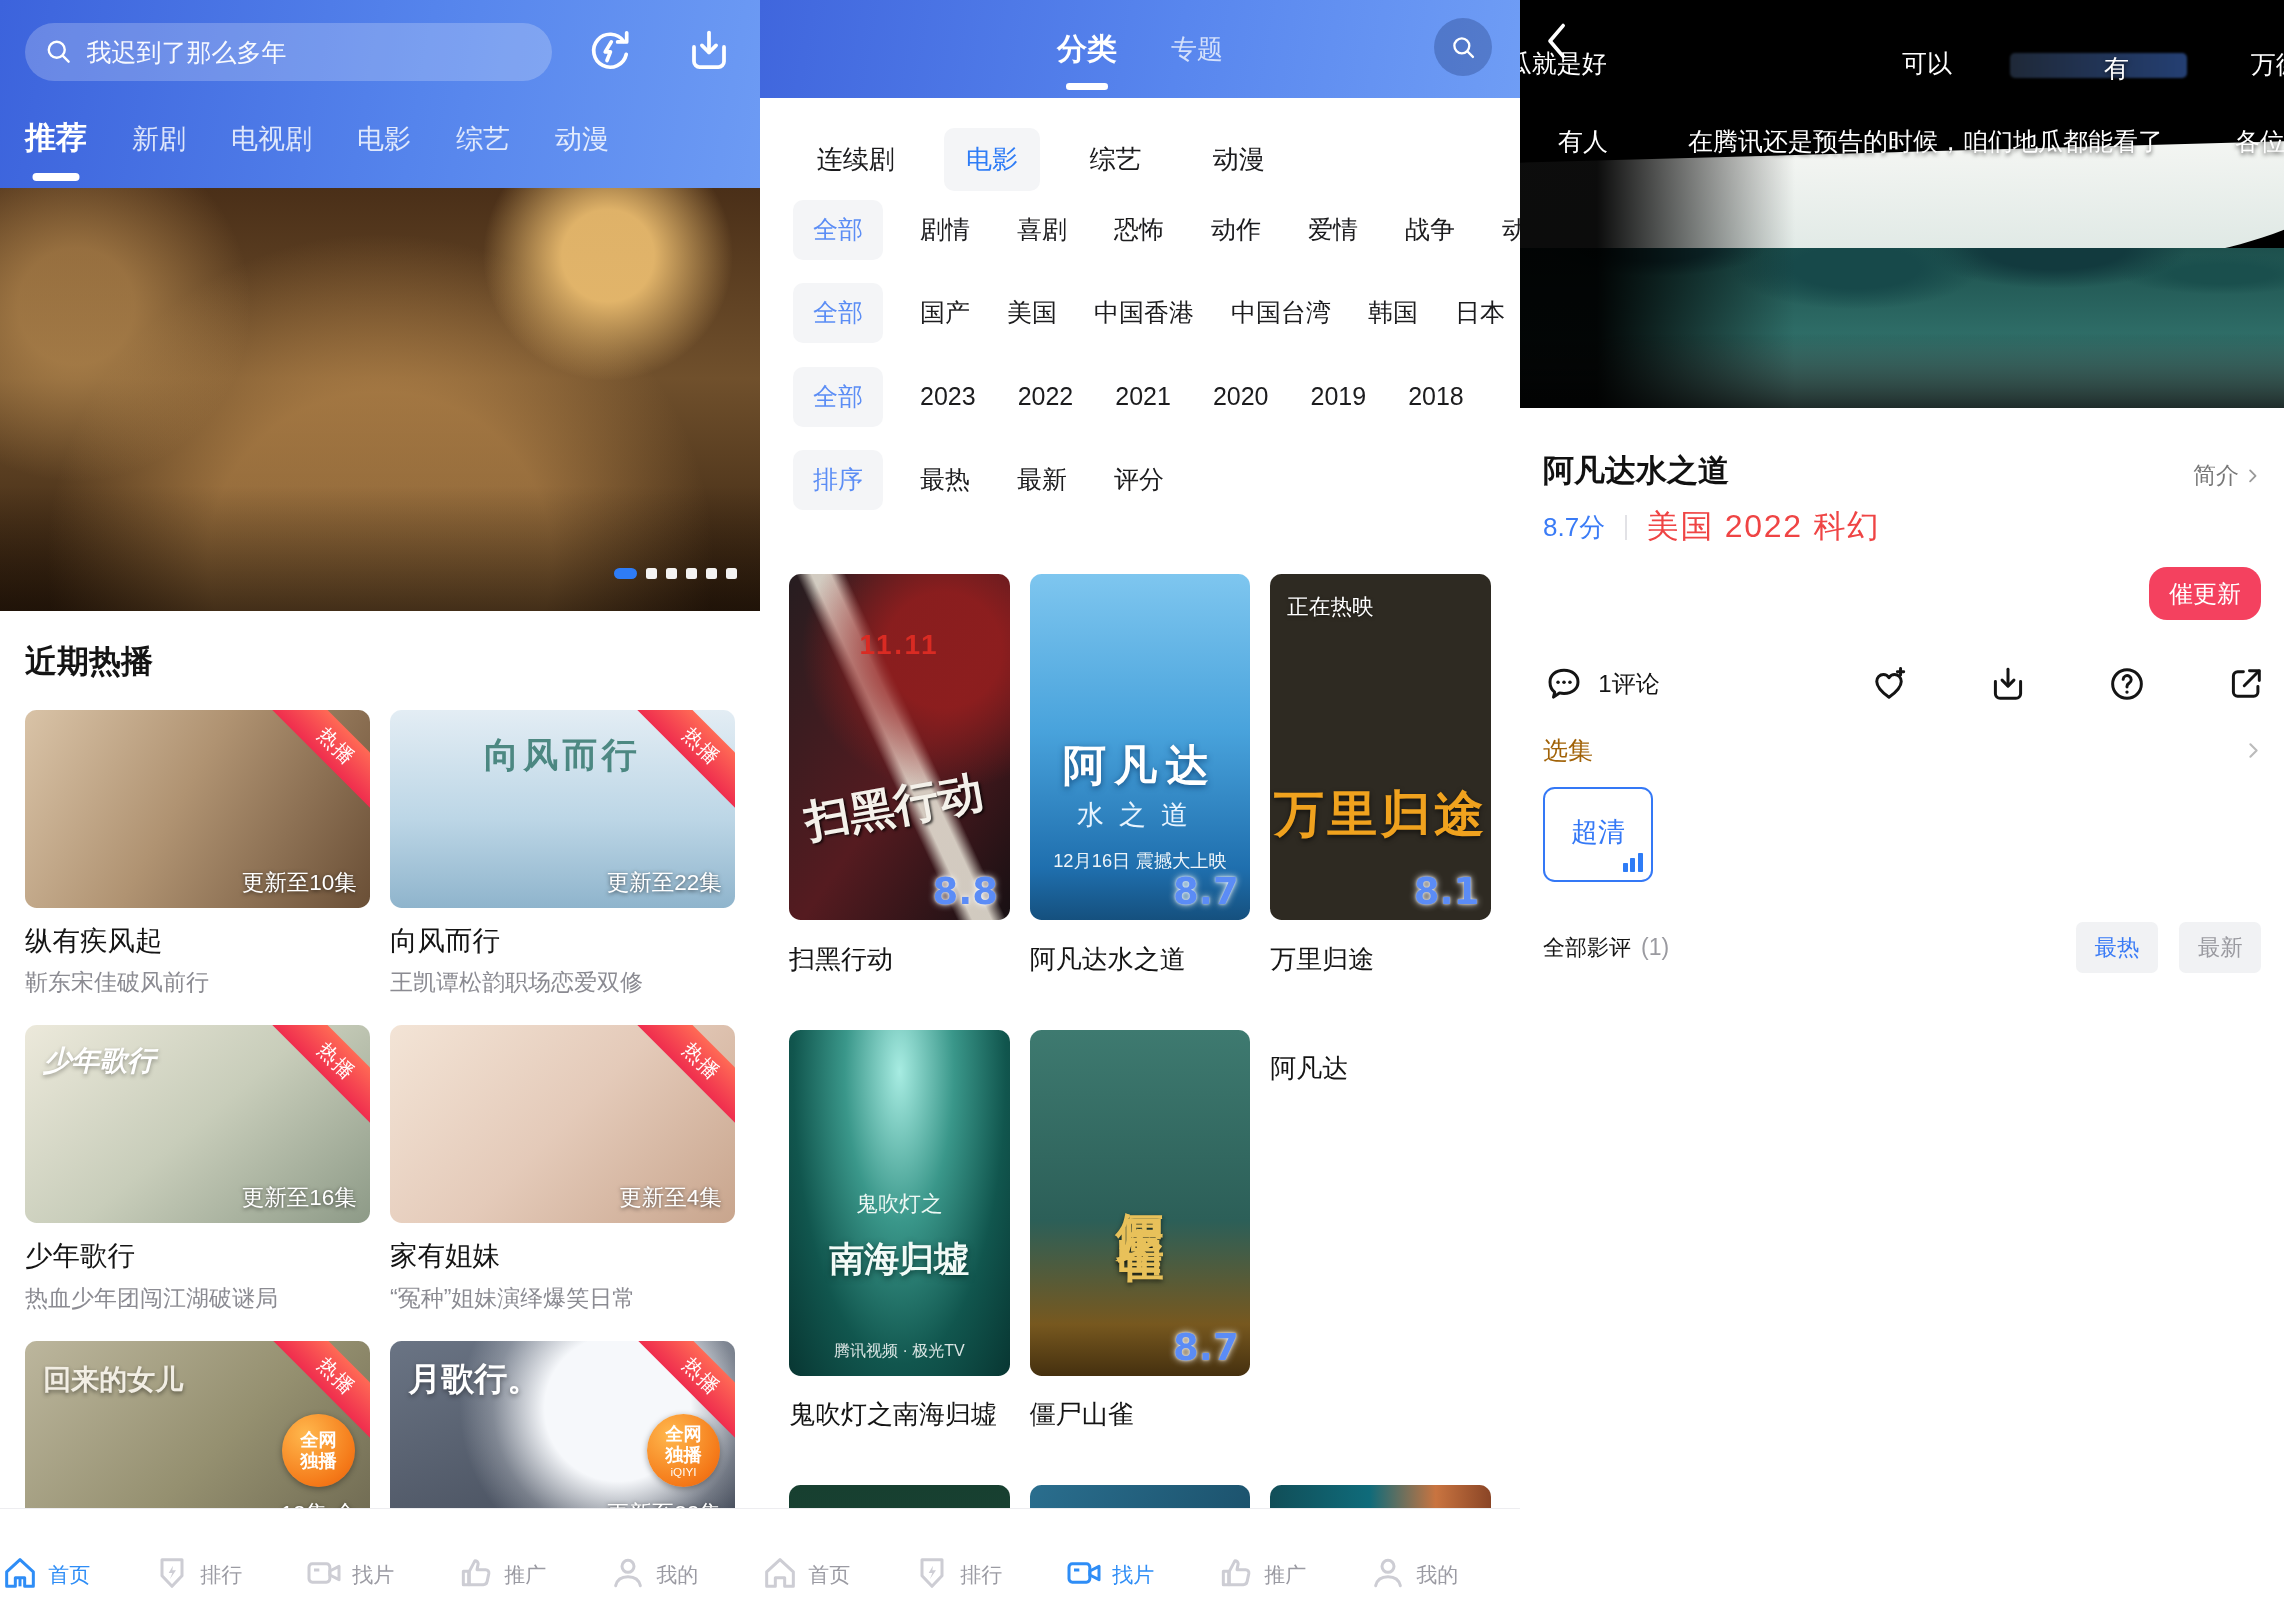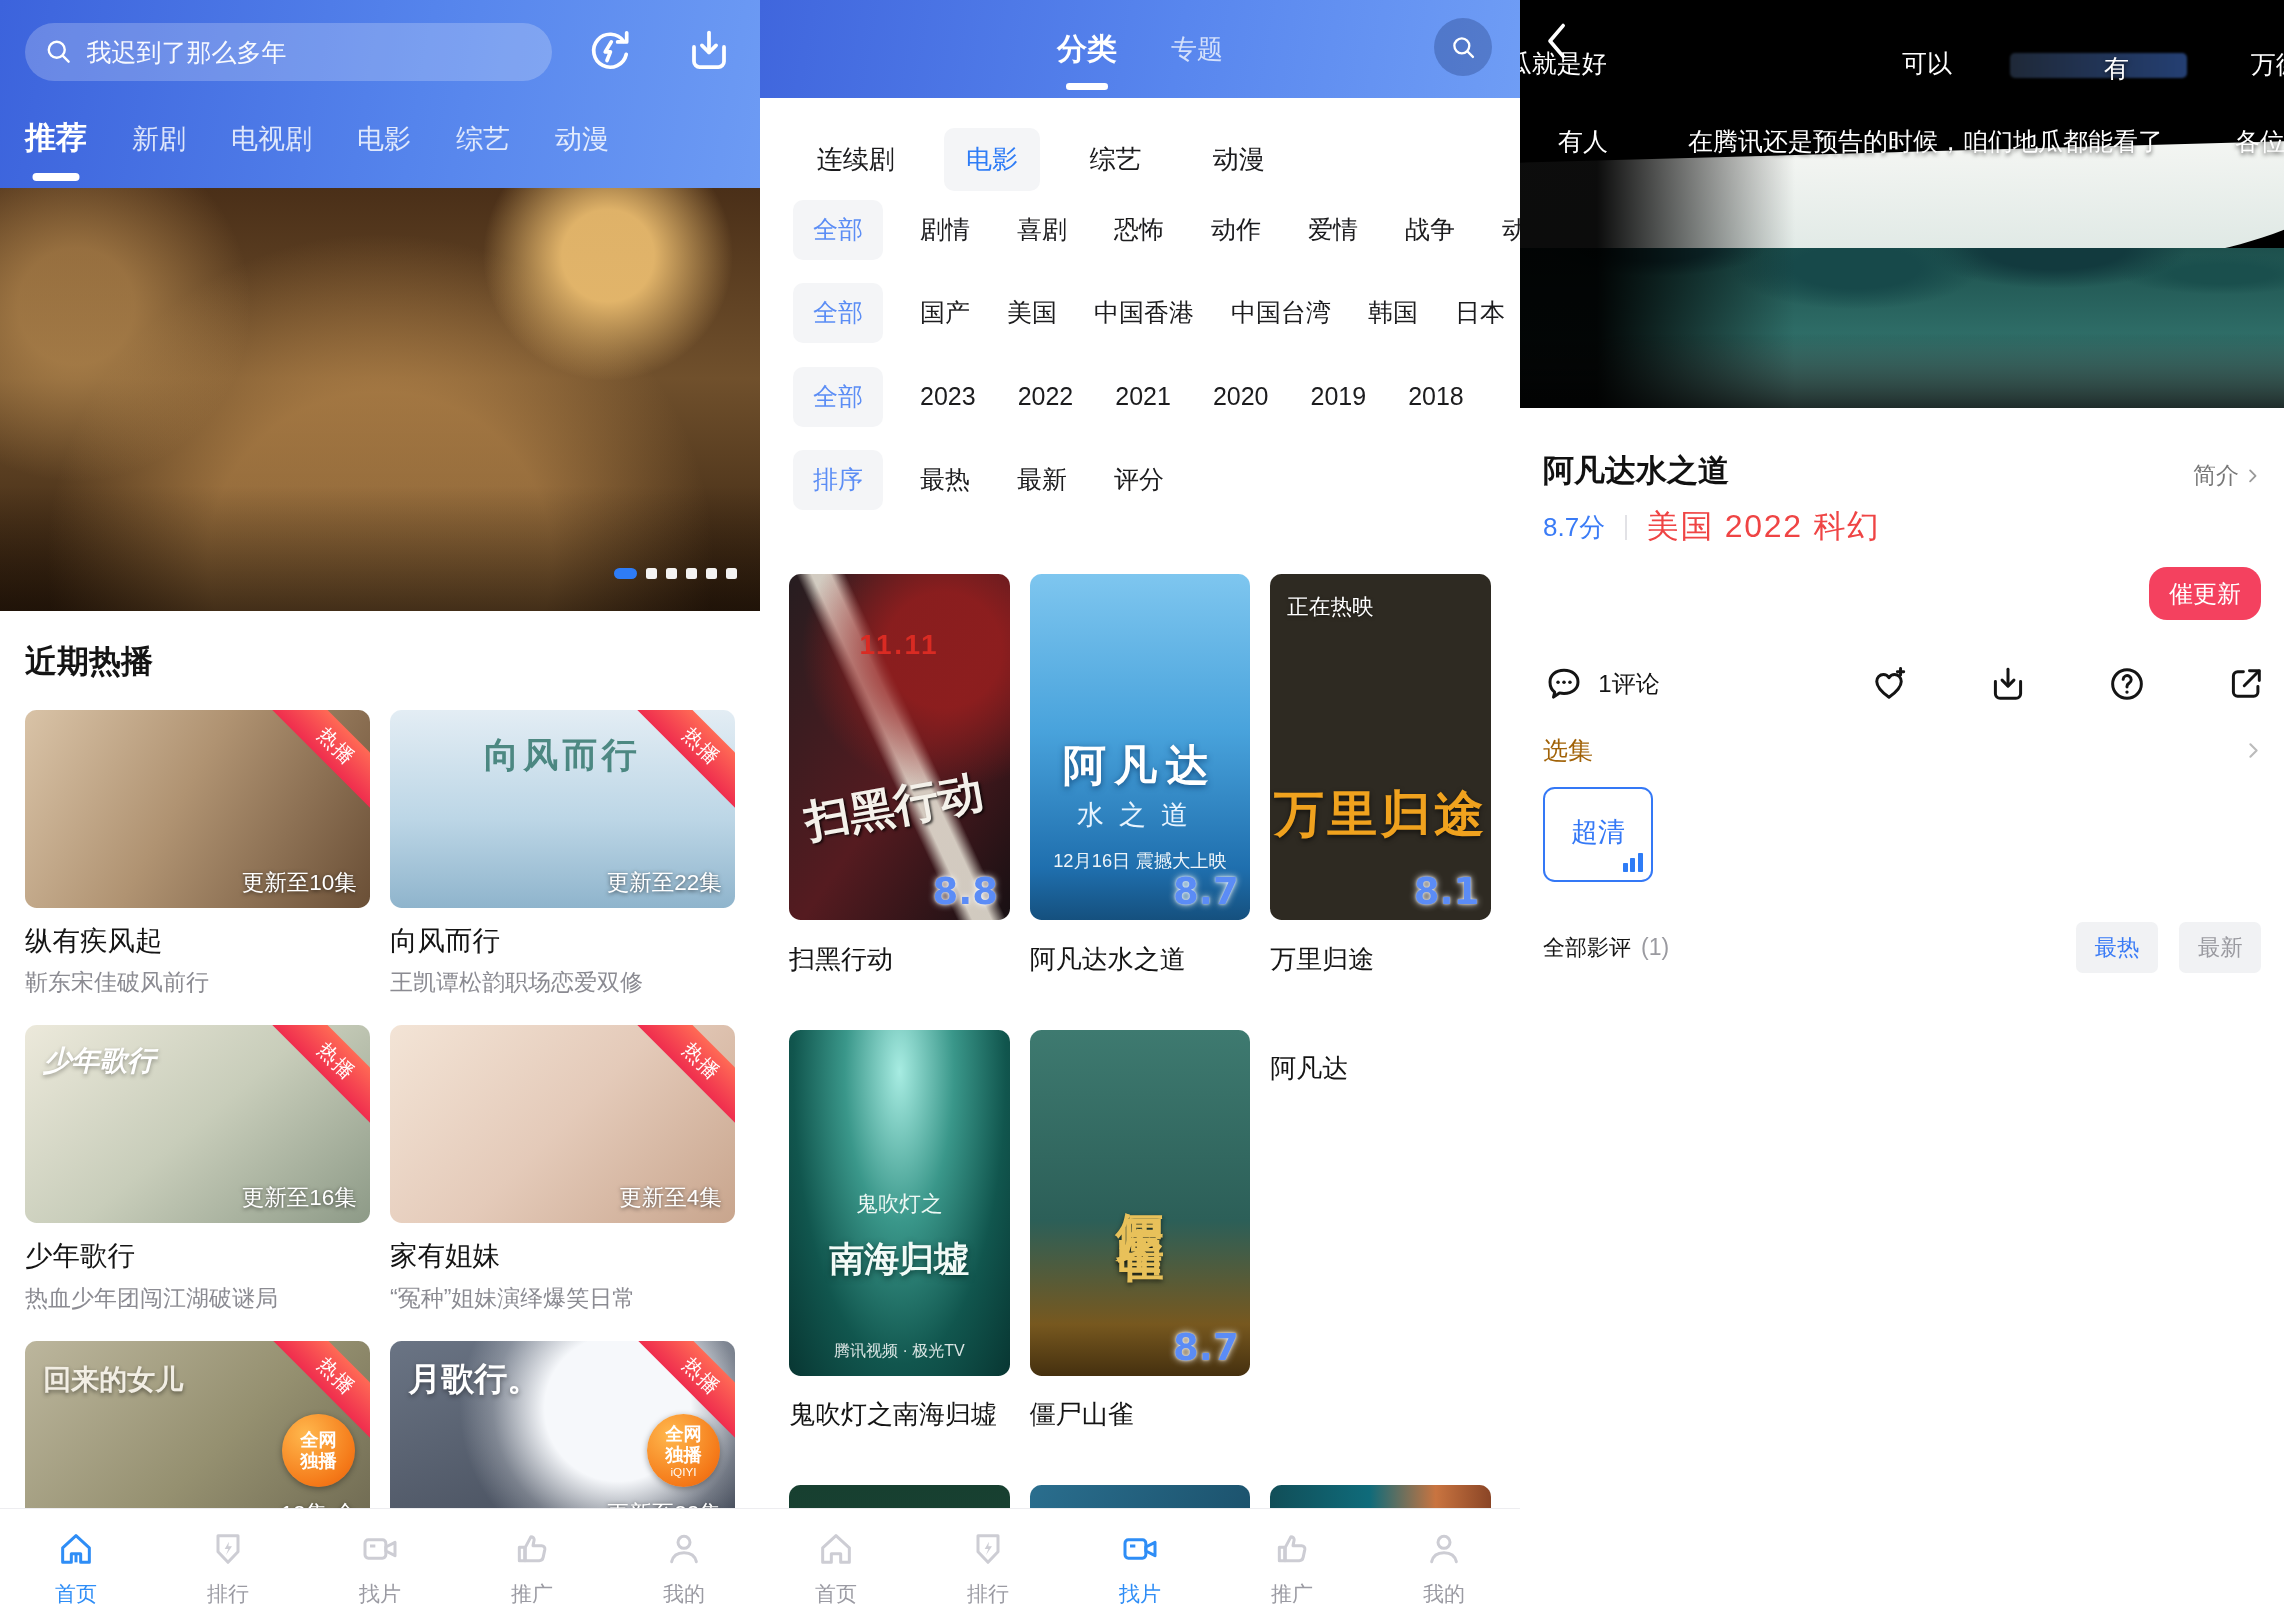--- a/index.html
+++ b/index.html
@@ -48,21 +48,21 @@
   .excl{position:absolute;right:15px;bottom:52px;width:73px;height:73px;border-radius:50%;background:radial-gradient(circle at 32% 28%,#ffb84d,#f57b1a 68%,#e85f0a);color:#fff;display:flex;flex-direction:column;align-items:center;justify-content:center;box-shadow:0 1.7px 6.7px rgba(0,0,0,.35)}
   .excl .ex-main{width:43px;font-size:18.3px;font-weight:700;line-height:1.15;word-break:break-all;text-align:center}
   .excl .ex-sub{font-size:11.7px;opacity:.95}
   .pt-c1{position:absolute;top:21.7px;left:50%;transform:translateX(-50%);font-size:35px;font-weight:700;color:#35786f;letter-spacing:4.2px;opacity:.85;white-space:nowrap}
   .pt-c2{position:absolute;top:16.7px;left:18.3px;font-size:28px;font-weight:700;color:#fff;font-style:italic;text-shadow:0 1.7px 4.2px rgba(0,0,0,.35)}
   .pt-c4{position:absolute;top:20px;left:18.3px;font-size:28px;font-weight:700;color:#f2eee4;text-shadow:0 1.7px 4.2px rgba(0,0,0,.45)}
   .pt-c5{position:absolute;top:16.7px;left:18.3px;font-size:33px;font-weight:700;color:#fff;text-shadow:0 1.7px 5px rgba(0,0,0,.4)}
 
   
   .bottom-nav{position:absolute;left:0;right:0;bottom:0;height:112px;background:#fff;border-top:0.8px solid #ededf0;display:flex;z-index:6}
-  .nav-item{flex:1;display:flex;flex-direction:column;align-items:center;padding-top:20px;gap:8.3px;color:#cdcdd4;cursor:pointer}
+  .nav-item{flex:1;display:flex;flex-direction:row;align-items:center;padding-top:20px;gap:8.3px;color:#cdcdd4;cursor:pointer}
   .nav-label{font-size:21px;color:#9b9ba3}
   .nav-item.active{color:#2e8df6}
   .nav-item.active .nav-label{color:#2e8df6}
 
   
   .cat-header{position:absolute;top:0;left:0;right:0;height:98px;background:linear-gradient(100deg,#4066dd 0%,#5886ee 55%,#6f9df5 100%);display:flex;justify-content:center;align-items:center;gap:54px}
   .cat-tab{font-size:26px;color:rgba(255,255,255,.75);position:relative;cursor:pointer}
   .cat-tab.active{font-size:30px;font-weight:700;color:#fff}
   .cat-tab.active::after{content:"";position:absolute;left:50%;transform:translateX(-50%);bottom:-20px;width:42px;height:6.7px;border-radius:3.3px;background:#fff}
   .cat-search{position:absolute;right:28px;top:18.3px;width:58px;height:58px;border-radius:50%;background:rgba(18,40,96,.28);display:flex;align-items:center;justify-content:center;color:#fff;cursor:pointer}

